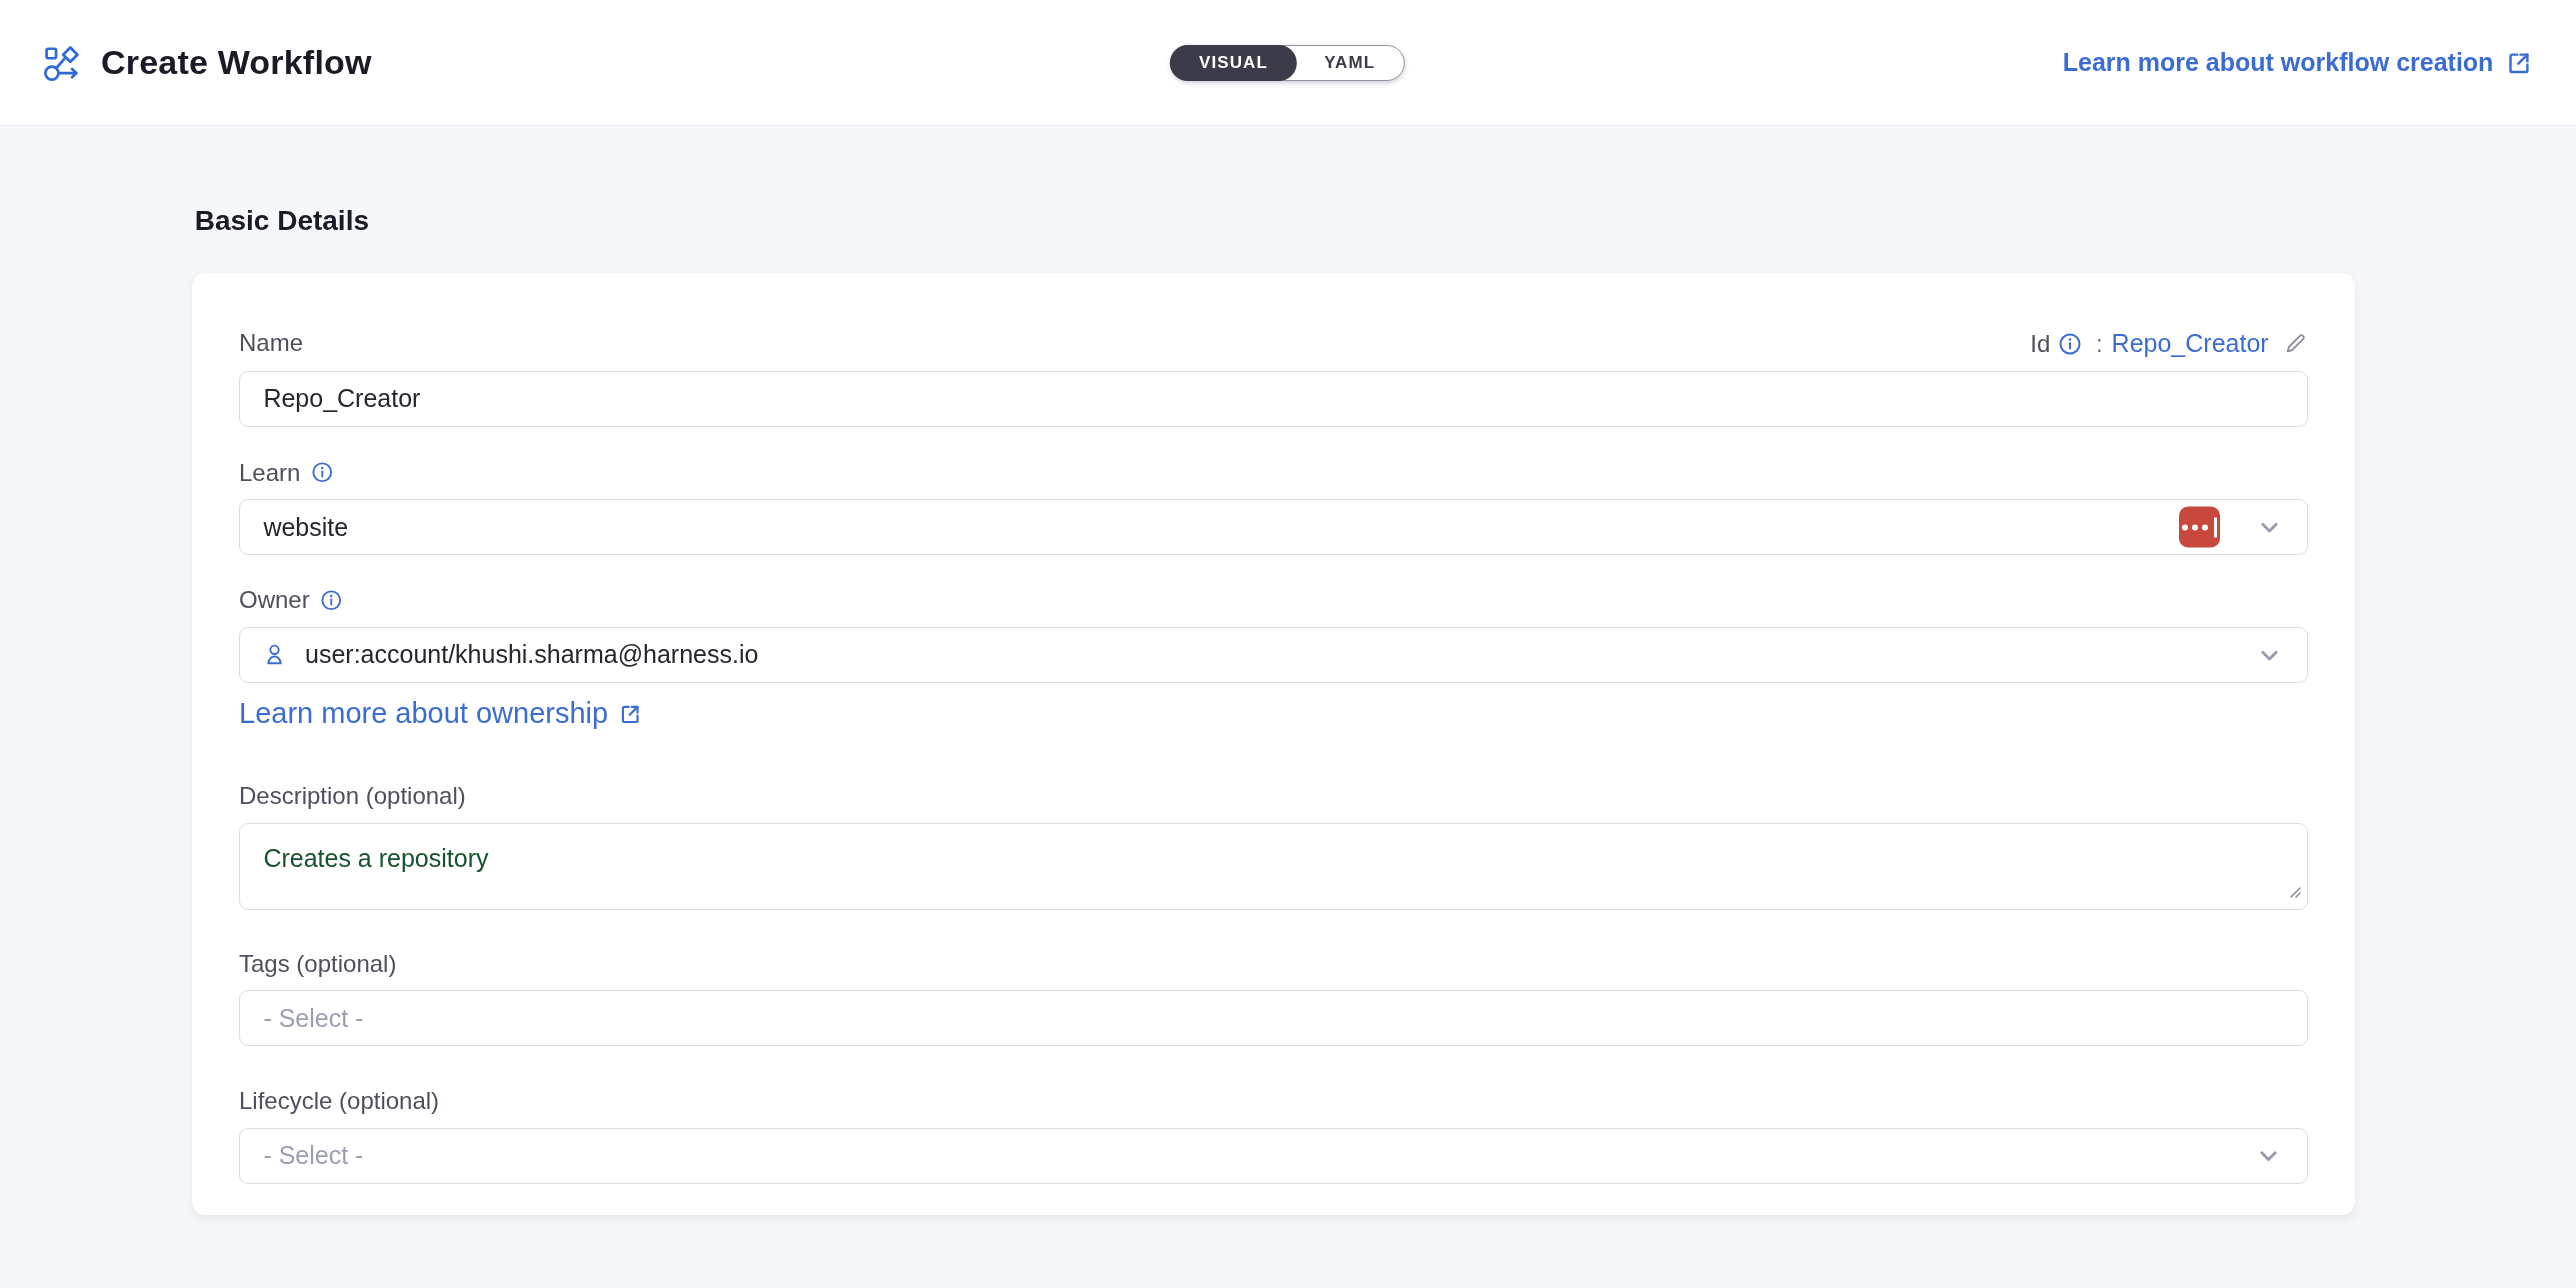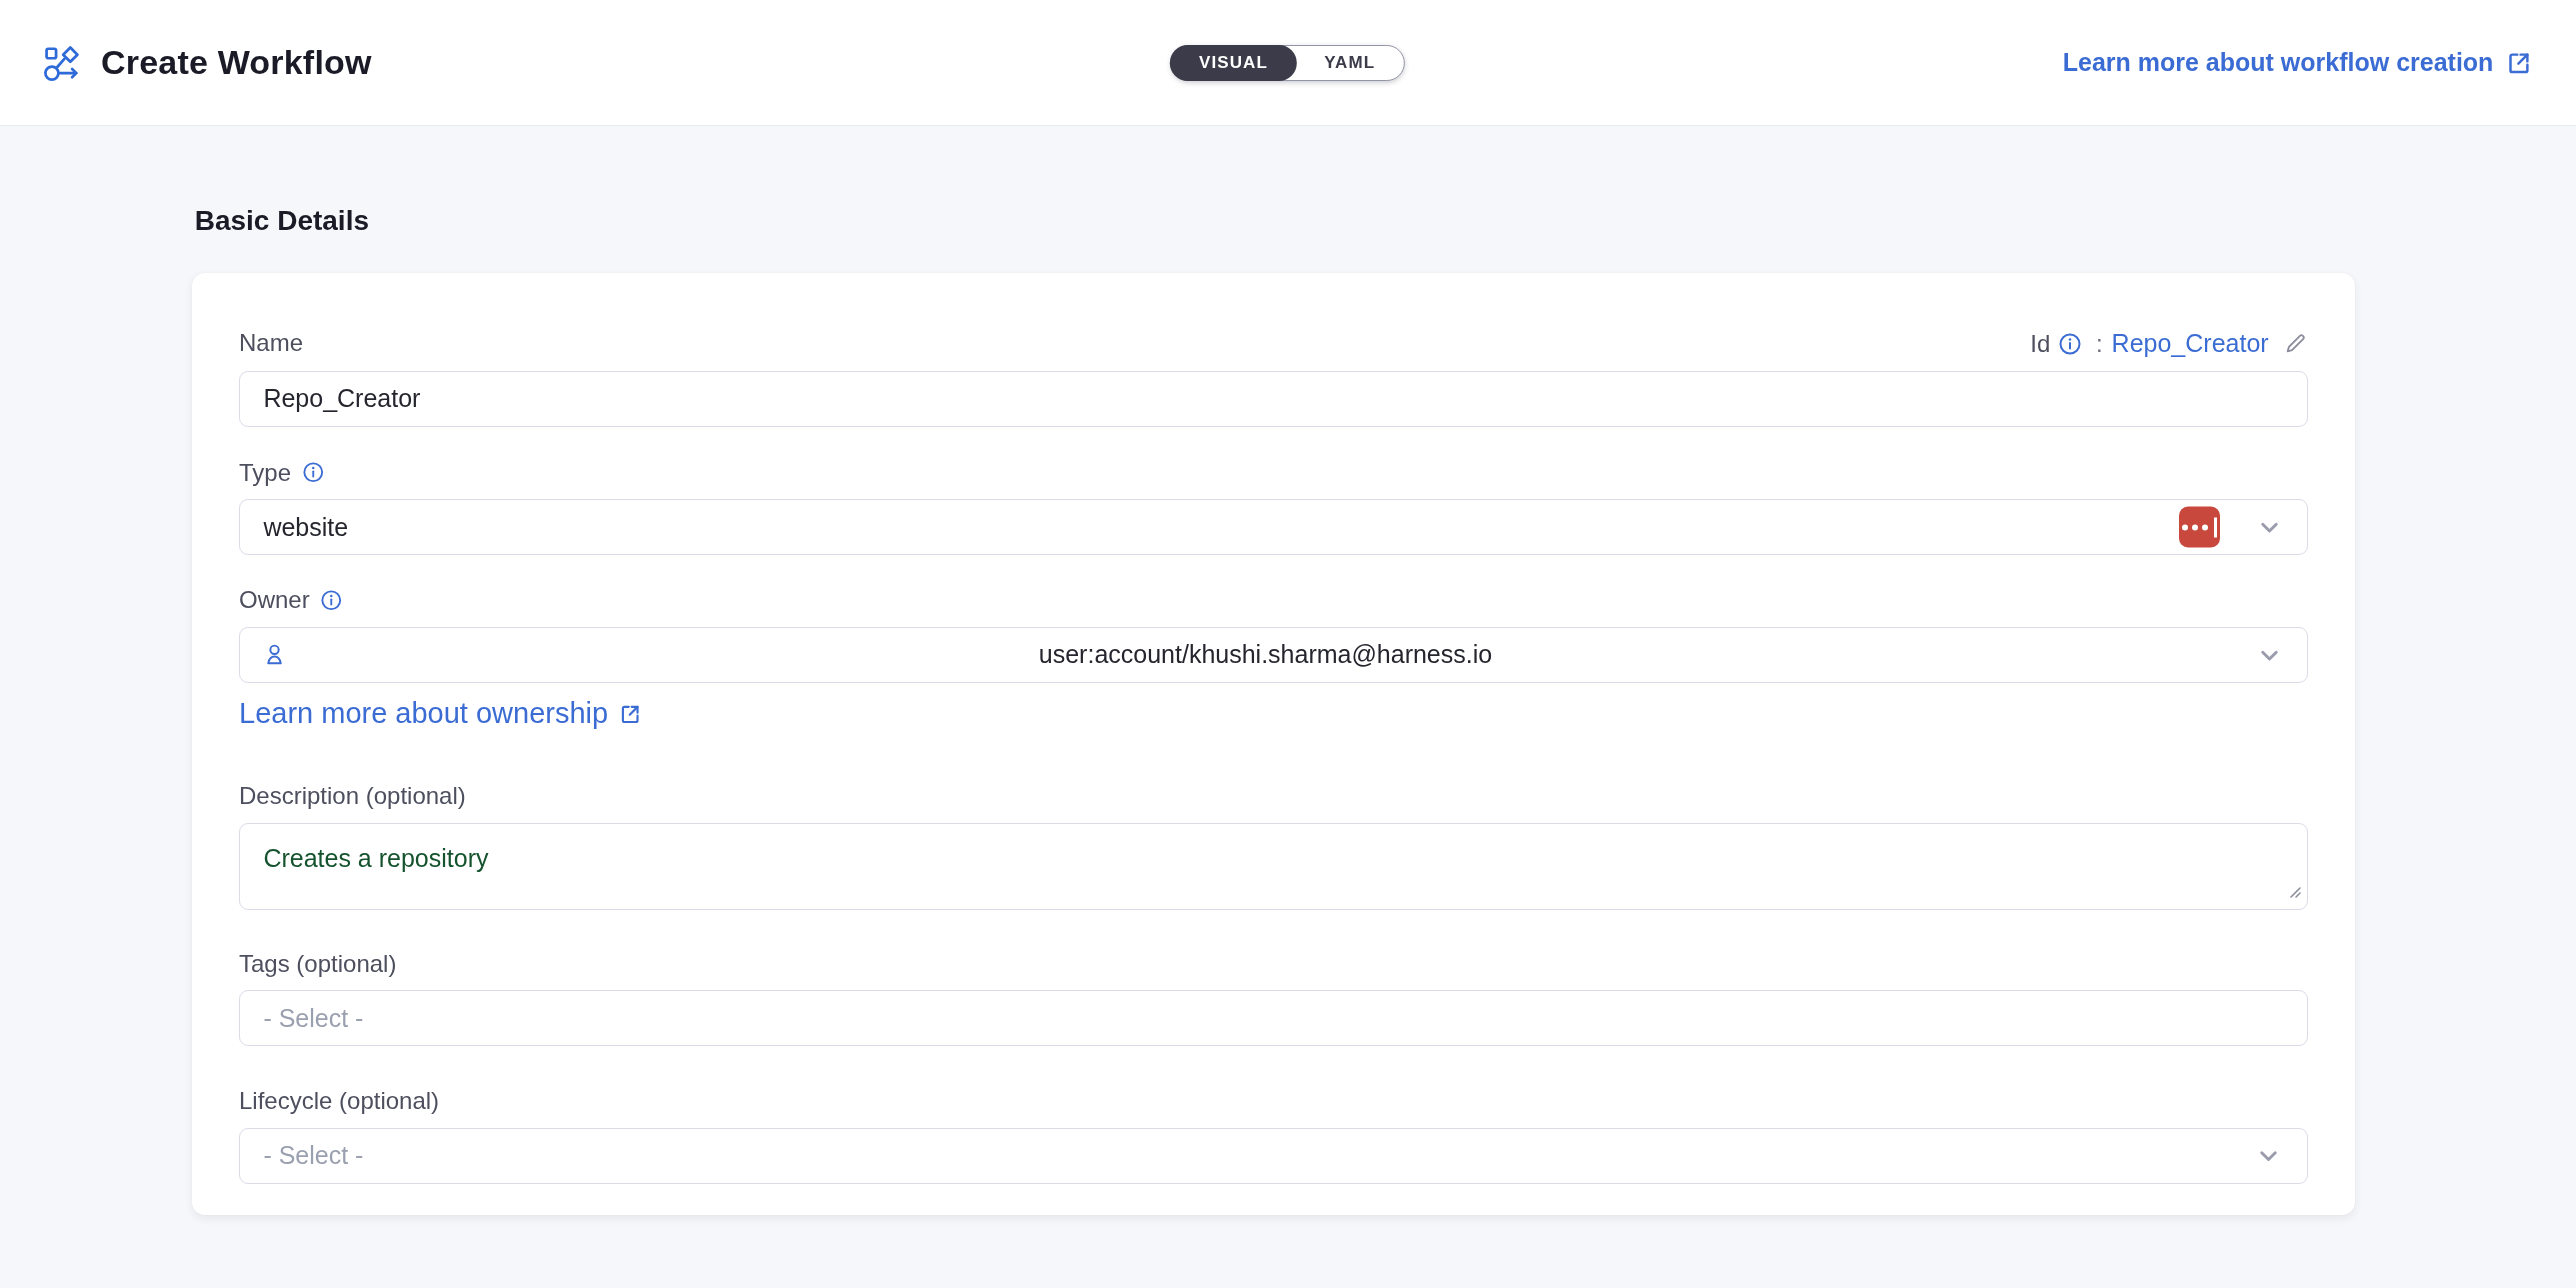--- a/index.html
+++ b/index.html
@@ -82,21 +82,21 @@
 
   .pm-icon {
     position:absolute; right:88px; top:50%; transform:translateY(-50%);
     width:41px; height:41px; border-radius:9px; background:#c8483e;
     display:flex; align-items:center; justify-content:center; gap:3.6px;
     cursor:pointer;
   }
   .pm-dot { width:6.3px; height:6.3px; border-radius:50%; background:#fff; }
   .pm-bar { width:2.7px; height:20px; background:#fff; margin-left:2.7px; }
 
-  .owner-input-wrap .text-input { padding-left:65px;text-align:center; }
+  .owner-input-wrap .text-input { padding-left:65px; }
   .person-glyph { position:absolute; left:23.4px; top:50%; transform:translateY(-50%); display:flex; }
 
   .sub-link {
     margin-top:14.4px; display:inline-flex; align-items:center; gap:10.8px;
     color:#3b6cd4; font-size:29px; font-weight:500; cursor:pointer; text-decoration:none;
   }
 
   .textarea-wrap { position:relative; }
   textarea.text-area {
     width:100%; height:87px; resize:none;
@@ -184,21 +184,21 @@
               <path d="M4.5 19.5l1.2-4.2L16.5 4.5a1.6 1.6 0 0 1 2.3 0l.7.7a1.6 1.6 0 0 1 0 2.3L8.7 18.3 4.5 19.5z"></path>
             </svg>
           </span>
         </div>
       </div>
       <input class="text-input" type="text" value="Repo_Creator" style="">
 
       
       <div class="label-row-simple mt-type">
         <label class="field-label">
-          <span>Type</span>
+          <span>Learn</span>
           <span style="display:flex;">
             <svg width="22.5" height="22.5" viewBox="0 0 24 24" fill="none" stroke="#3b6cd4" stroke-width="2">
               <circle cx="12" cy="12" r="9.5"></circle>
               <line x1="12" y1="11" x2="12" y2="16.5" stroke-linecap="round"></line>
               <circle cx="12" cy="7.5" r="1.3" fill="#3b6cd4" stroke="none"></circle>
             </svg>
           </span>
         </label>
       </div>
       <div class="input-wrap">

